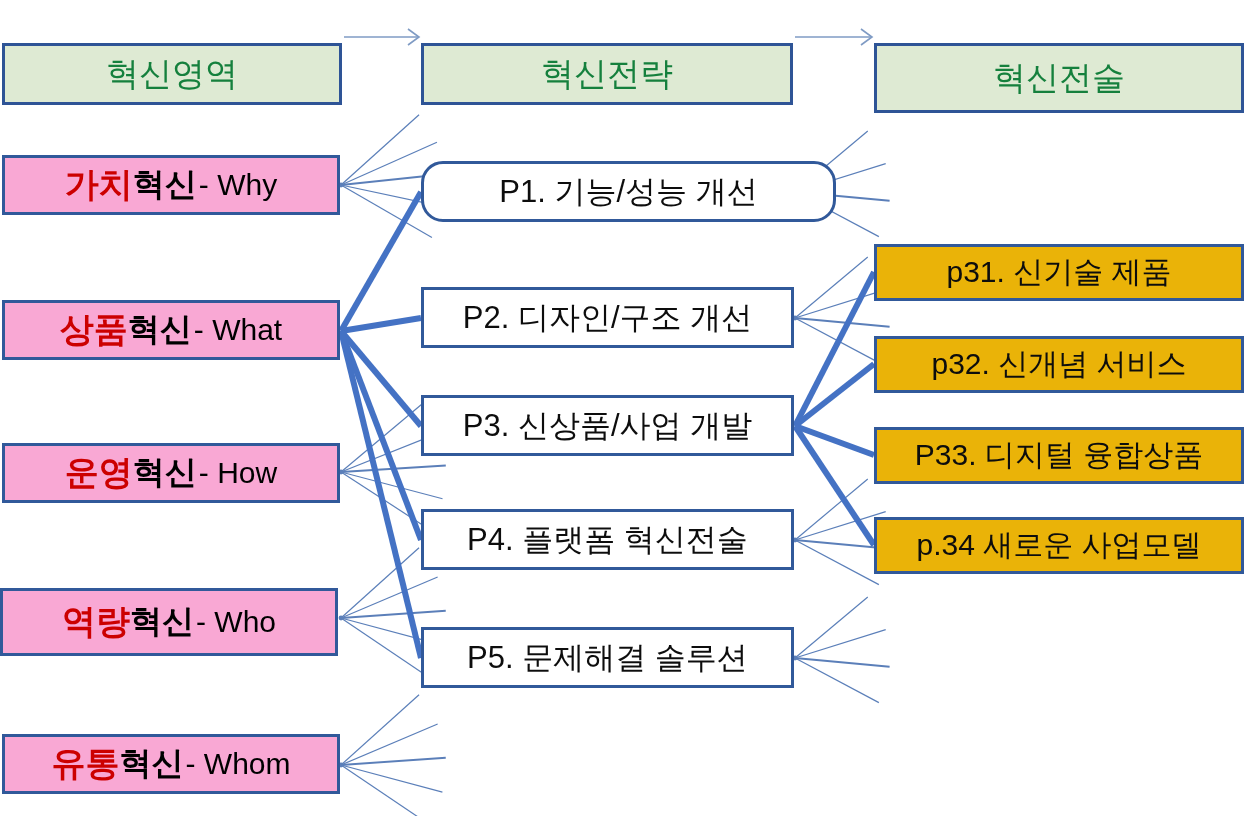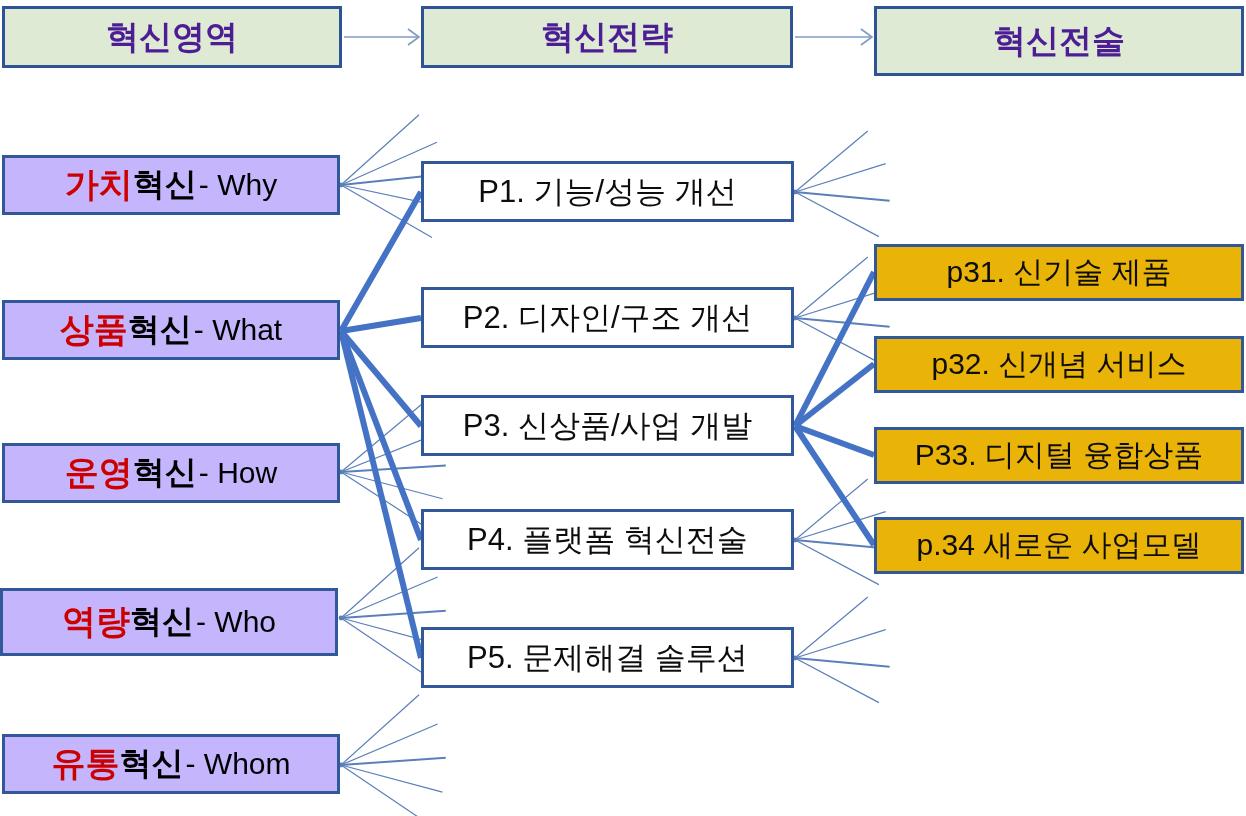--- a/index.html
+++ b/index.html
@@ -32,27 +32,28 @@
     align-items: center;
     justify-content: center;
     border: 3px solid #31599A;
     background: #ffffff;
     white-space: nowrap;
     z-index: 3;
   }
   .header-node {
     background: #DEEAD3;
     border: 3px solid #2E5496;
-    font-weight: bold;
-    color: #4c1d95;
+    font-weight: normal;
+    color: #15803d;
     font-size: 33px;
     letter-spacing: 0px;
+    margin-top: 37px;
   }
   .area-node {
-    background: #c4b5fd;
+    background: #f9a8d4;
     font-size: 31px;
     color: #000000;
     justify-content: center;
   }
   .area-node .hl {
     color: #CC0000;
     font-weight: bold;
     font-size: 34px;
   }
   .area-node .ko {
@@ -162,21 +163,21 @@
       <div class="node area-node" style="left: 0; top: 588px; width: 338px; height: 68px;">
         <span class="hl">역량</span>
         <span class="ko">혁신</span>
         <span class="en">- Who</span>
       </div>
       <div class="node area-node" style="left: 2px; top: 734px; width: 338px; height: 60px;">
         <span class="hl">유통</span>
         <span class="ko">혁신</span>
         <span class="en">- Whom</span>
       </div>
-      <div class="node strategy-node" style="left: 421px; top: 161px; width: 373px; height: 61px;">P1. 기능/성능 개선</div>
+      <div class="node strategy-node" style="left: 421px; top: 161px; width: 415px; height: 61px; border-radius: 22px;">P1. 기능/성능 개선</div>
       <div class="node strategy-node" style="left: 421px; top: 287px; width: 373px; height: 61px;">P2. 디자인/구조 개선</div>
       <div class="node strategy-node" style="left: 421px; top: 395px; width: 373px; height: 61px;">P3. 신상품/사업 개발</div>
       <div class="node strategy-node" style="left: 421px; top: 509px; width: 373px; height: 61px;">P4. 플랫폼 혁신전술</div>
       <div class="node strategy-node" style="left: 421px; top: 627px; width: 373px; height: 61px;">P5. 문제해결 솔루션</div>
       <div class="node tactic-node" style="left: 874px; top: 244px; width: 370px; height: 57px;">p31. 신기술 제품</div>
       <div class="node tactic-node" style="left: 874px; top: 336px; width: 370px; height: 57px;">p32. 신개념 서비스</div>
       <div class="node tactic-node" style="left: 874px; top: 427px; width: 370px; height: 57px;">P33. 디지털 융합상품</div>
       <div class="node tactic-node" style="left: 874px; top: 517px; width: 370px; height: 57px; text-align: center;">p.34 새로운 사업모델</div>
     </div>
 </div>

